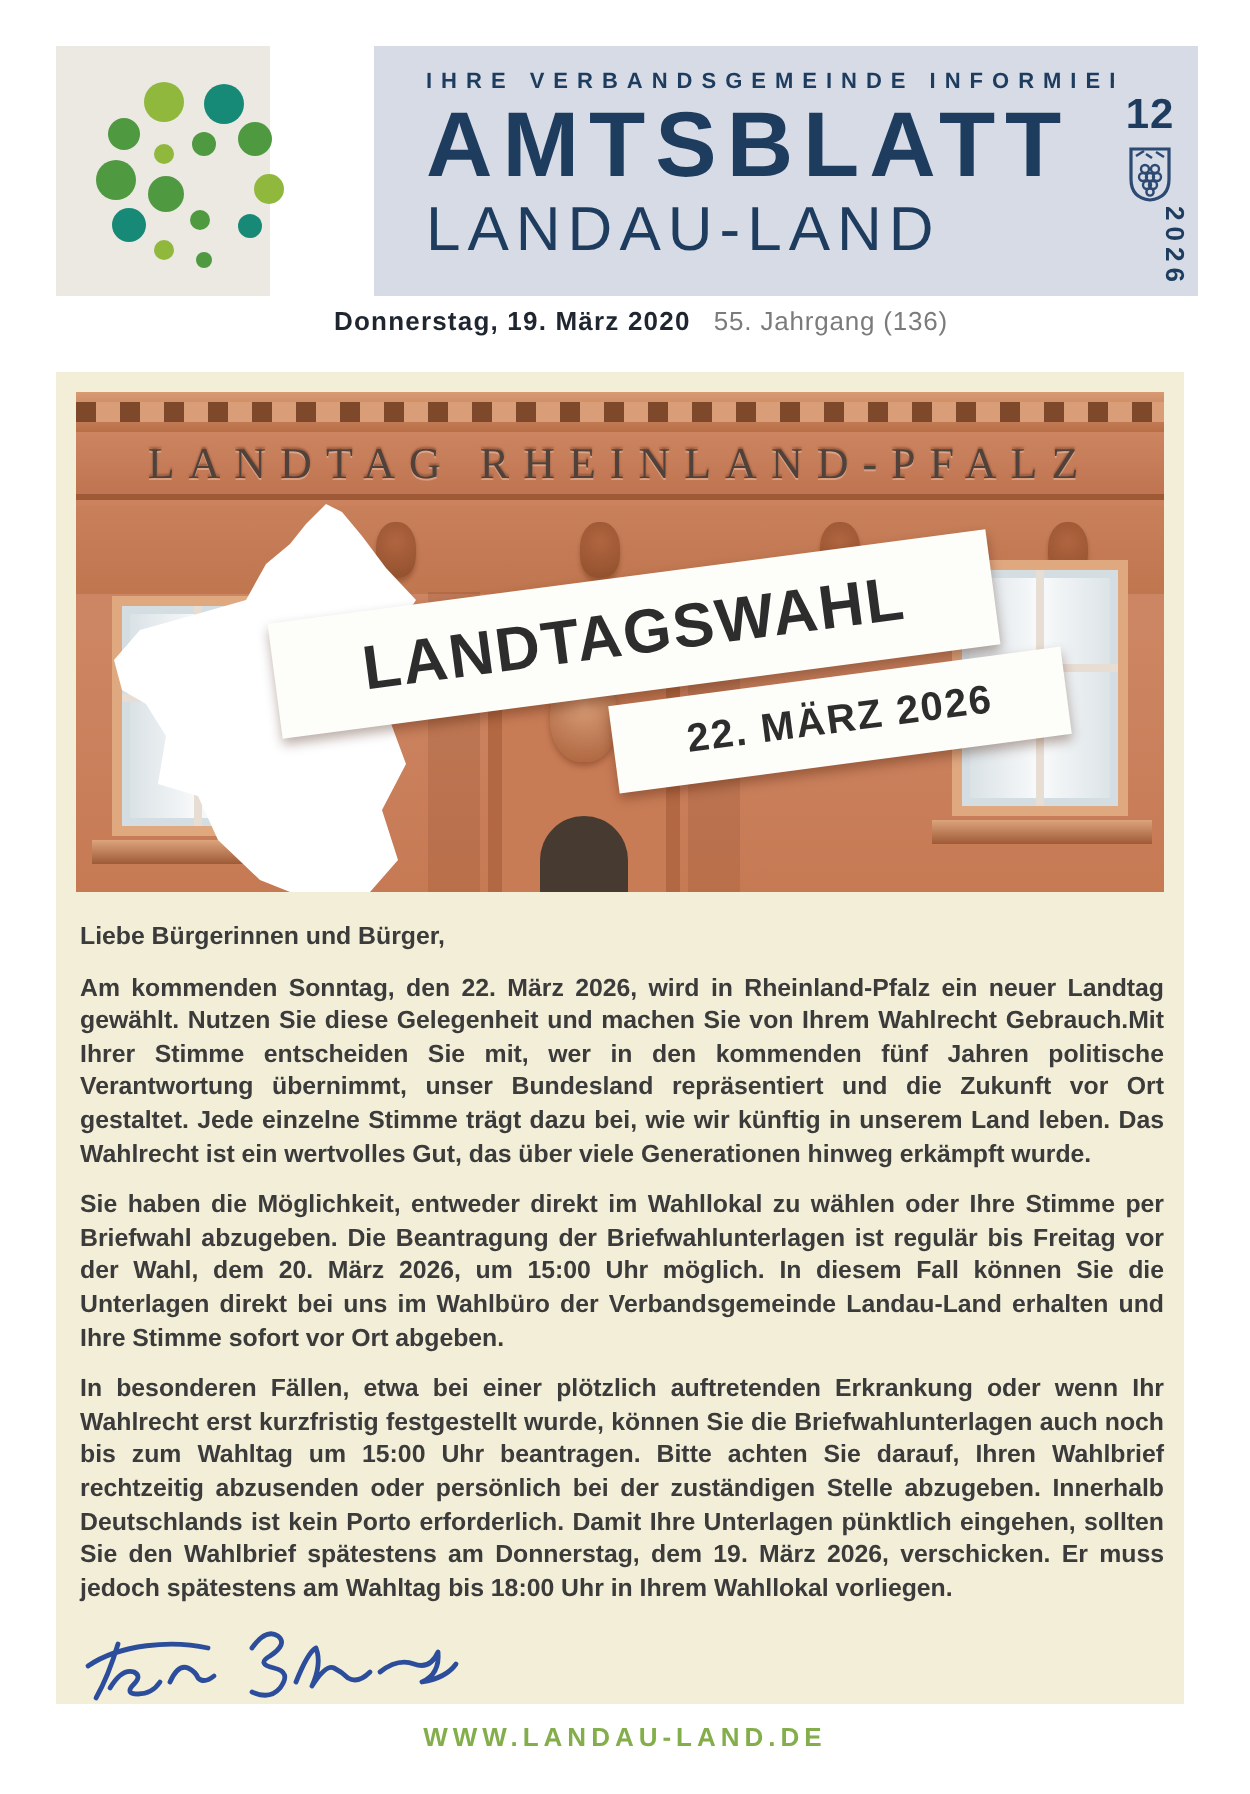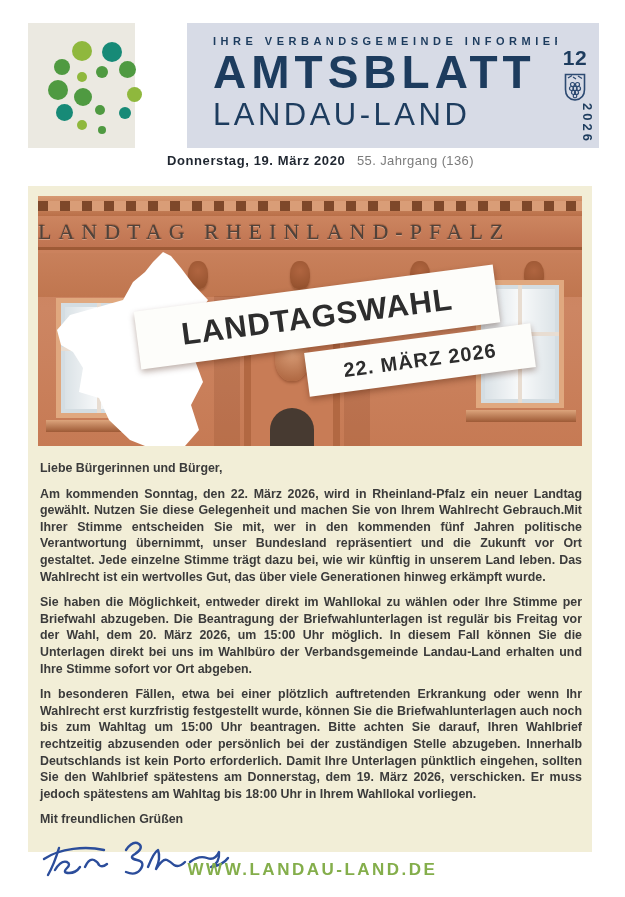--- a/index.html
+++ b/index.html
@@ -43,21 +43,21 @@
   .cream-panel { position:absolute; left:28px; top:186px; width:564px; height:666px; background:#f2eed7; }
 
   
   .photo { position:absolute; left:10px; top:10px; width:544px; height:250px; overflow:hidden;
            background:linear-gradient(180deg,#c97e58 0%,#cd8663 45%,#c67a54 100%); }
   .cornice { position:absolute; left:0; top:0; width:100%; height:20px;
              background:linear-gradient(180deg,#d79a73,#b96f48); }
   .dentils { position:absolute; left:0; top:5px; width:100%; height:10px;
              background:repeating-linear-gradient(90deg,#7e482a 0 10px,#d99d77 10px 22px); }
   .inscription-band { position:absolute; left:0; top:20px; width:100%; height:34px;
-             background:linear-gradient(180deg,#cc8560,#c07451); display:flex; align-items:center; 
+             background:linear-gradient(180deg,#cc8560,#c07451); display:flex; align-items:center; justify-content:center;
              border-bottom:3px solid #9e5a36; }
   .inscription { font-family:"Liberation Serif", serif; font-size:22px; color:#50423a;
              letter-spacing:7px; font-weight:500;
              text-shadow:0 1px 0 rgba(255,235,220,.35), 0 -1px 1px rgba(60,20,0,.35); }
   .ornament-band { position:absolute; left:0; top:57px; width:100%; height:44px;
              background:linear-gradient(180deg,#c8805b,#c0764f); }
   .mask { position:absolute; top:8px; width:20px; height:28px; border-radius:45% 45% 40% 40%;
           background:radial-gradient(circle at 50% 35%, #b06540, #96532f 80%);
           box-shadow:0 2px 2px rgba(80,30,0,.3); }
   .pilaster { position:absolute; top:100px; bottom:0; width:26px; background:rgba(90,35,5,.12); }
@@ -84,21 +84,21 @@
 
   
   .letter { position:absolute; left:0; top:260px; width:100%; padding:14px 10px 0 12px;
             font-size:12.4px; line-height:16.6px; color:#3b3b3b; }
   .letter p { margin:0 0 9px; text-align:justify;font-weight:bold; }
   .letter p.no-just { text-align:left; }
   .signature-svg { display:block; margin:1px 0 2px; }
 
   
   .site-footer { position:absolute; left:0; top:860px; width:100%; text-align:center; }
-  .website { font-size:17px; font-weight:bold; letter-spacing:2.5px; color:#84ae4b; text-decoration:none; }
+  .website { font-size:13px; font-weight:bold; letter-spacing:2.5px; color:#84ae4b; text-decoration:none; }
 </style>
 </head>
 <body>
 
 <div class="page">
 
   <header>
     <div class="logo-box">
       <span class="dot c-light" style="left:44px; top:18px; width:20px; height:20px;"></span>
       <span class="dot c-teal" style="left:74px; top:19px; width:20px; height:20px;"></span>
@@ -194,21 +194,20 @@
       <div class="banner banner2">
         <span>22. MÄRZ 2026</span>
       </div>
     </div>
 
     <div class="letter">
       <p class="no-just">Liebe Bürgerinnen und Bürger,</p>
       <p>Am kommenden Sonntag, den 22. März 2026, wird in Rheinland-Pfalz ein neuer Landtag gewählt. Nutzen Sie diese Gelegenheit und machen Sie von Ihrem Wahlrecht Gebrauch.Mit Ihrer Stimme entscheiden Sie mit, wer in den kommenden fünf Jahren politische Verantwortung übernimmt, unser Bundesland repräsentiert und die Zukunft vor Ort gestaltet. Jede einzelne Stimme trägt dazu bei, wie wir künftig in unserem Land leben. Das Wahlrecht ist ein wertvolles Gut, das über viele Generationen hinweg erkämpft wurde.</p>
       <p>Sie haben die Möglichkeit, entweder direkt im Wahllokal zu wählen oder Ihre Stimme per Briefwahl abzugeben. Die Beantragung der Briefwahlunterlagen ist regulär bis Freitag vor der Wahl, dem 20. März 2026, um 15:00 Uhr möglich. In diesem Fall können Sie die Unterlagen direkt bei uns im Wahlbüro der Verbandsgemeinde Landau-Land erhalten und Ihre Stimme sofort vor Ort abgeben.</p>
       <p>In besonderen Fällen, etwa bei einer plötzlich auftretenden Erkrankung oder wenn Ihr Wahlrecht erst kurzfristig festgestellt wurde, können Sie die Briefwahlunterlagen auch noch bis zum Wahltag um 15:00 Uhr beantragen. Bitte achten Sie darauf, Ihren Wahlbrief rechtzeitig abzusenden oder persönlich bei der zuständigen Stelle abzugeben. Innerhalb Deutschlands ist kein Porto erforderlich. Damit Ihre Unterlagen pünktlich eingehen, sollten Sie den Wahlbrief spätestens am Donnerstag, dem 19. März 2026, verschicken. Er muss jedoch spätestens am Wahltag bis 18:00 Uhr in Ihrem Wahllokal vorliegen.</p>
-      <p class="no-just">Mit freundlichen Grüßen</p>
 
       <svg class="signature-svg" width="200" height="42" viewBox="0 0 200 42">
         <g fill="none" stroke="#2b4d9b" stroke-width="2.4" stroke-linecap="round" stroke-linejoin="round">
           <path d="M4 22 C 20 11, 46 9, 64 13"></path>
           <path d="M19 11 C 16 21, 12 31, 8 38"></path>
           <path d="M15 33 q6 -10 12 -8 q4 2 0 6 q-5 5 2 5 q7 0 11 -6"></path>
           <path d="M45 30 q4 -9 9 -7 q4 2 5 5 q3 3 8 -1"></path>
           <path d="M86 13 q7 -10 13 -6 q5 4 -4 10 q-7 4 2 6 q9 2 3 10 q-5 6 -14 2"></path>
           <path d="M108 30 q6 -15 10 -17 q3 8 -2 19 q7 -11 11 -9 q4 2 7 5 q5 3 11 -3"></path>
           <path d="M150 25 q9 -7 17 -4 q8 3 12 -6 q1 11 -8 15 q12 -2 17 -9"></path>

